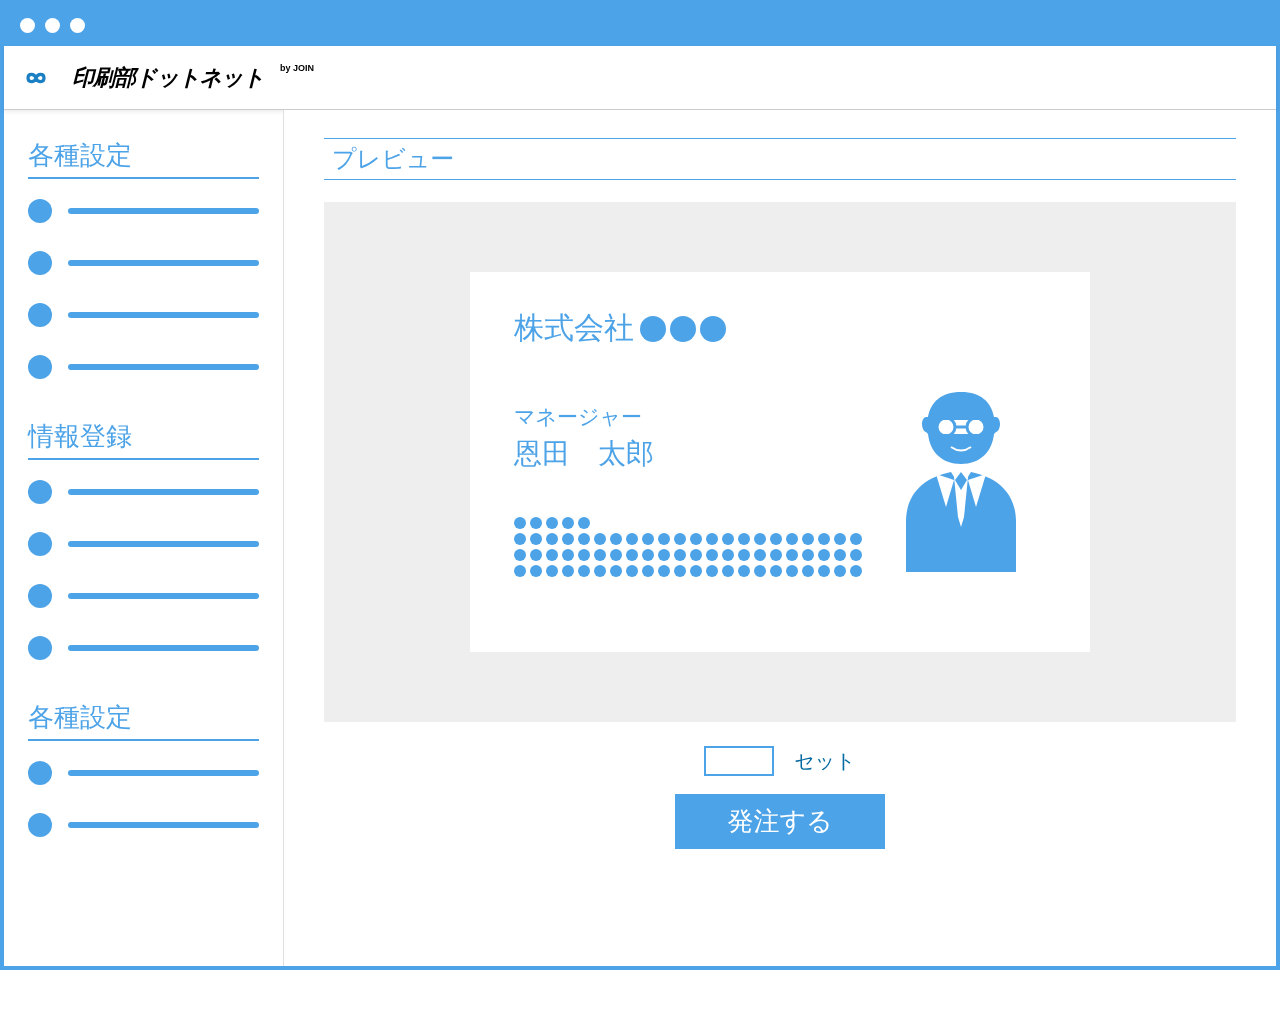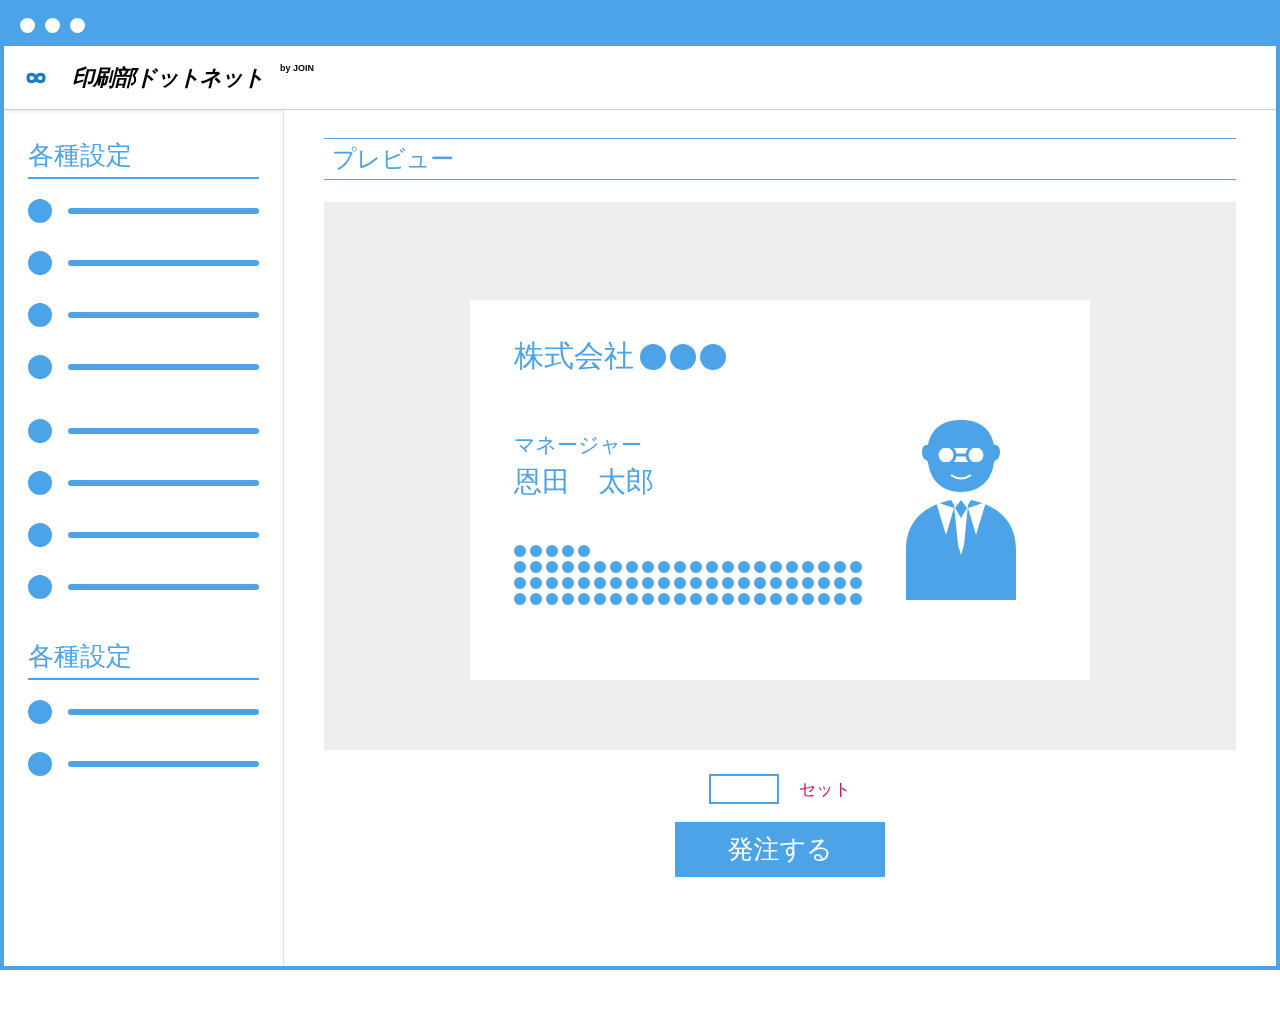--- a/index.html
+++ b/index.html
@@ -118,21 +118,20 @@
       padding: 70px 80px;
       display: flex;
       justify-content: center;
     }
     .card {
       background: #fff;
       width: 620px;
       height: 380px;
       padding: 36px 44px;
       position: relative;
-      margin-top: 28px;
     }
     .company {
       color: #4DA3E8;
       font-size: 30px;
       display: flex;
       align-items: center;
       gap: 6px;
     }
     .company-dots {
       display: flex;
@@ -178,22 +177,22 @@
       gap: 20px;
       margin-top: 24px;
     }
     .qty-input {
       width: 70px; height: 30px;
       border: 2px solid #4DA3E8;
       font-size: 14px;
       padding: 0 6px;
     }
     .set-label {
-      color: #be185d;
-      font-size: 17px;
+      color: #0369a1;
+      font-size: 20px;
     }
     .order-btn {
       display: block;
       margin: 18px auto 0;
       background: #4DA3E8;
       color: #fff;
       border: none;
       font-size: 26px;
       padding: 10px 52px;
       cursor: pointer;
@@ -235,20 +234,21 @@
             <div class="sidebar-dot"></div>
             <div class="sidebar-line"></div>
           </div>
         <div class="sidebar-item">
             <div class="sidebar-dot"></div>
             <div class="sidebar-line"></div>
           </div>
       </div>
 
       <div class="sidebar-section">
+        <h3 class="sidebar-title">情報登録</h3>
         <div class="sidebar-item">
             <div class="sidebar-dot"></div>
             <div class="sidebar-line"></div>
           </div>
         <div class="sidebar-item">
             <div class="sidebar-dot"></div>
             <div class="sidebar-line"></div>
           </div>
         <div class="sidebar-item">
             <div class="sidebar-dot"></div>

